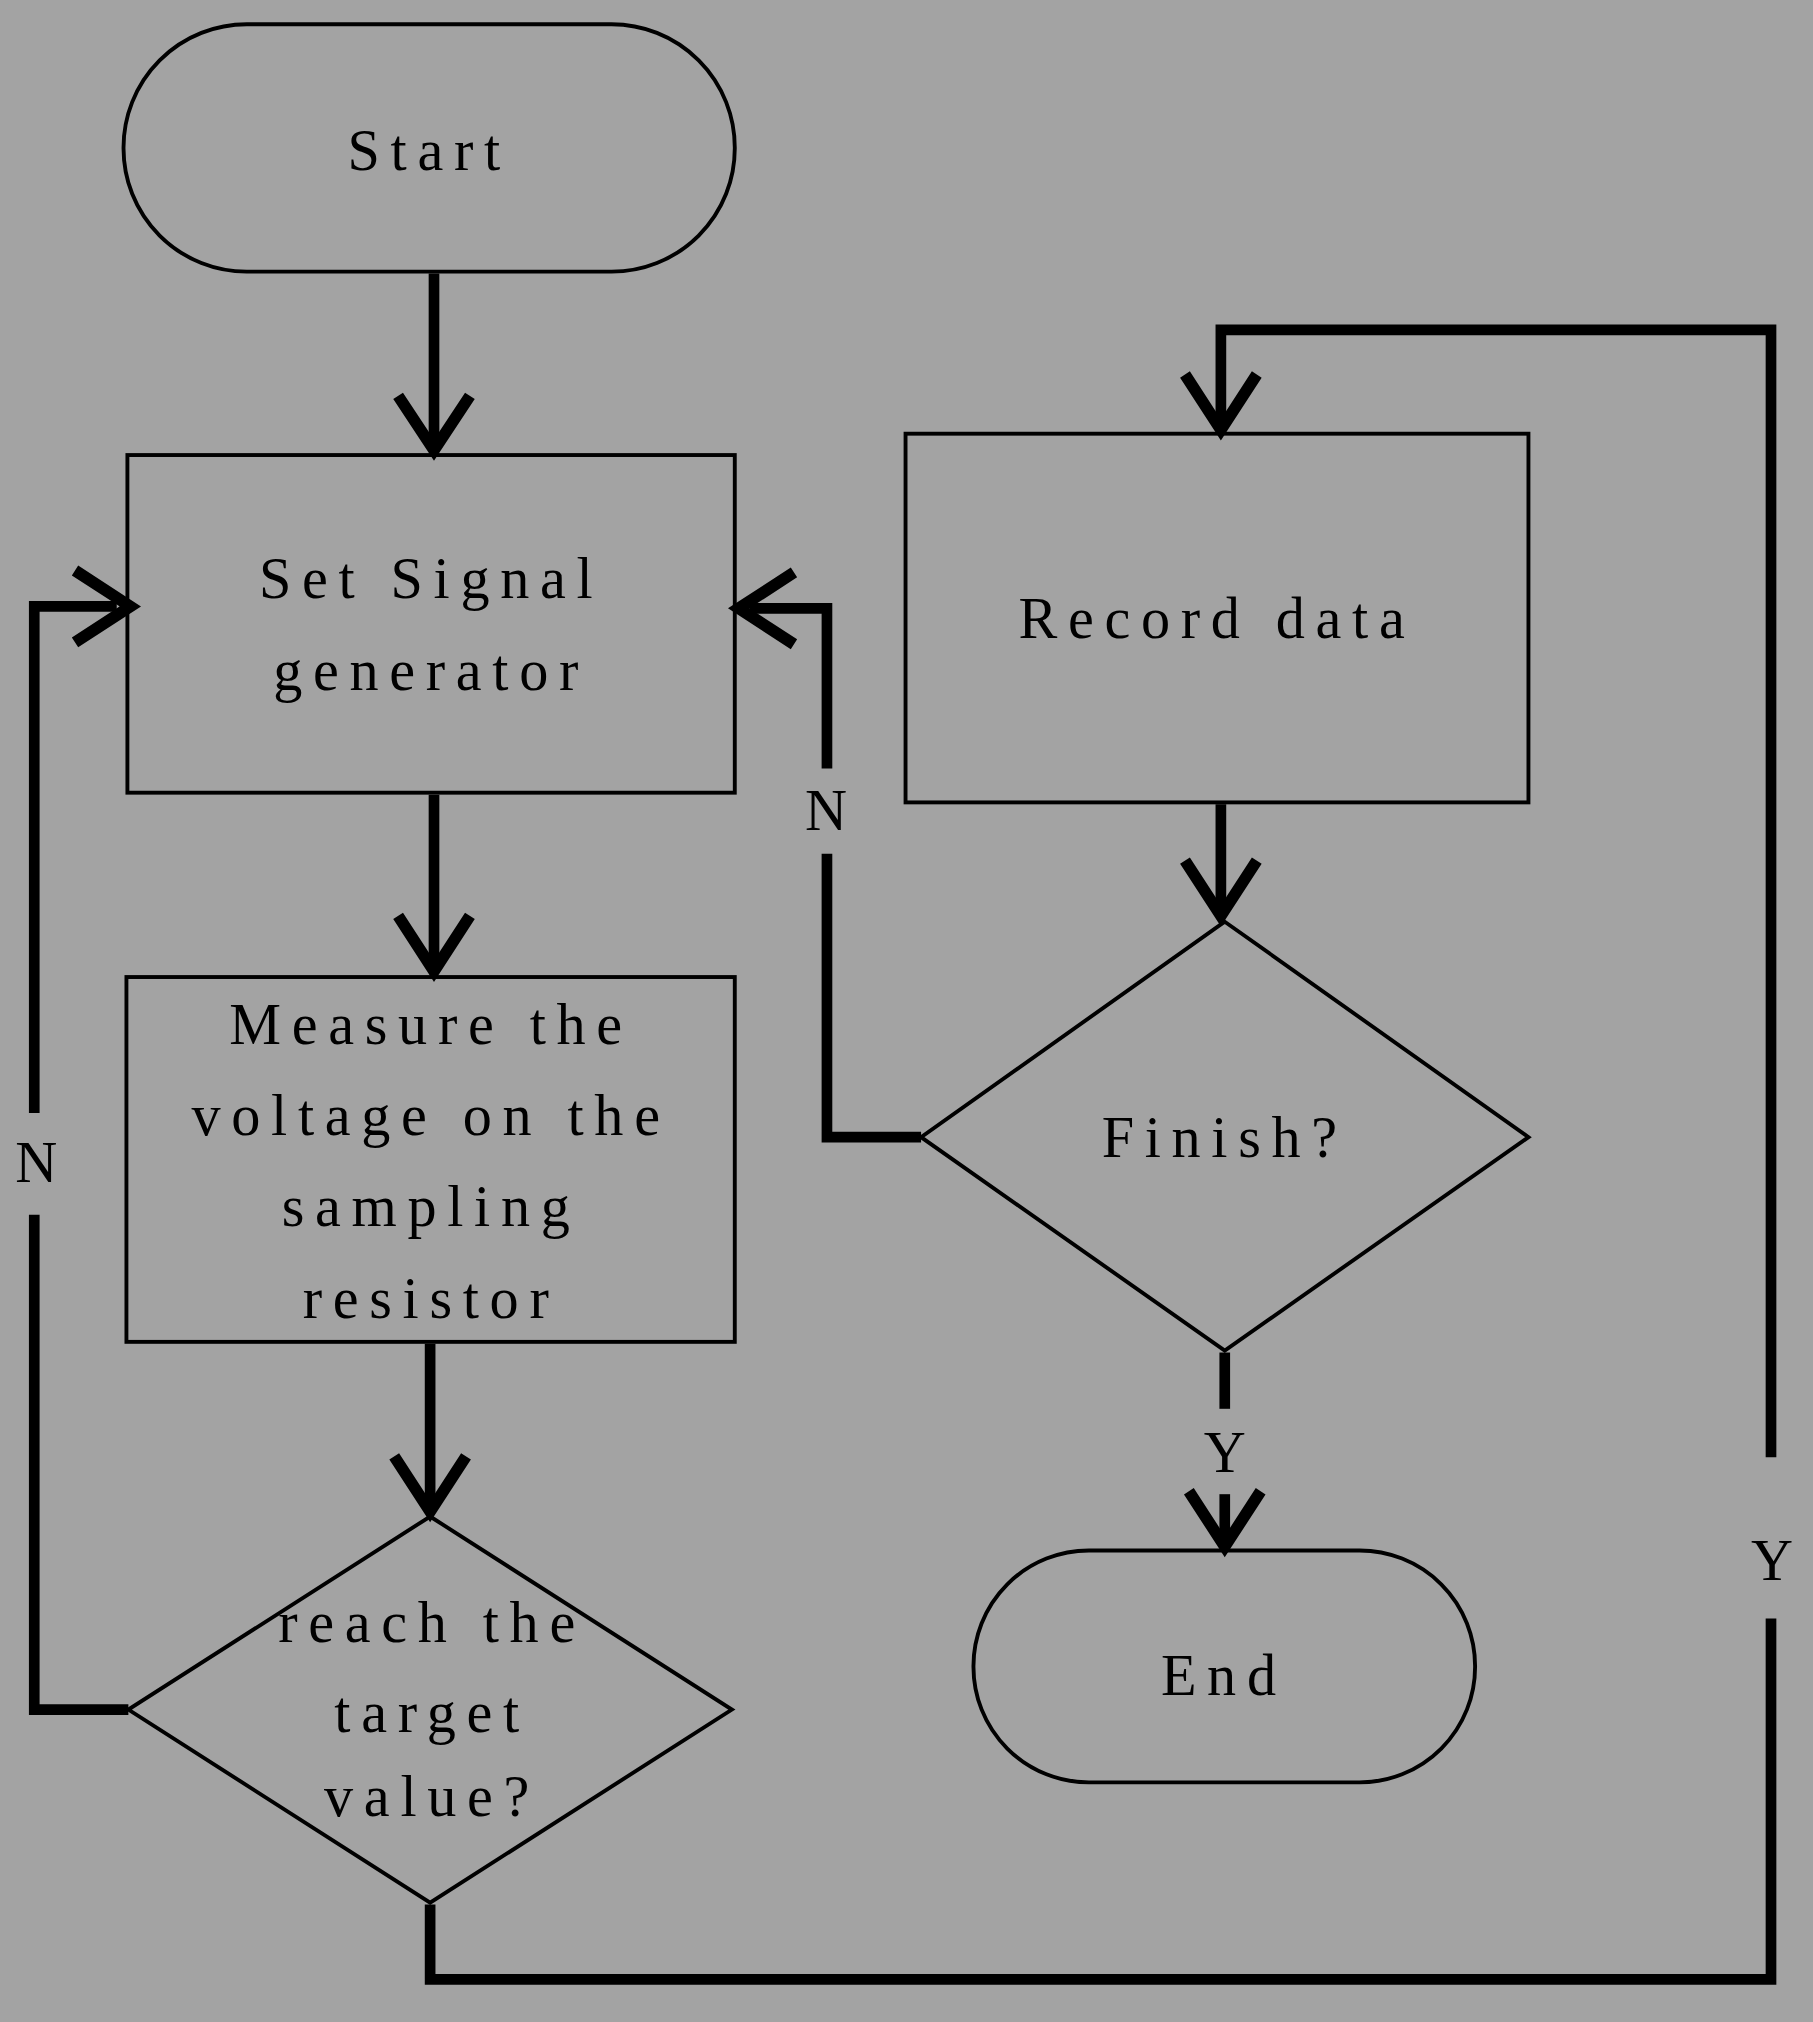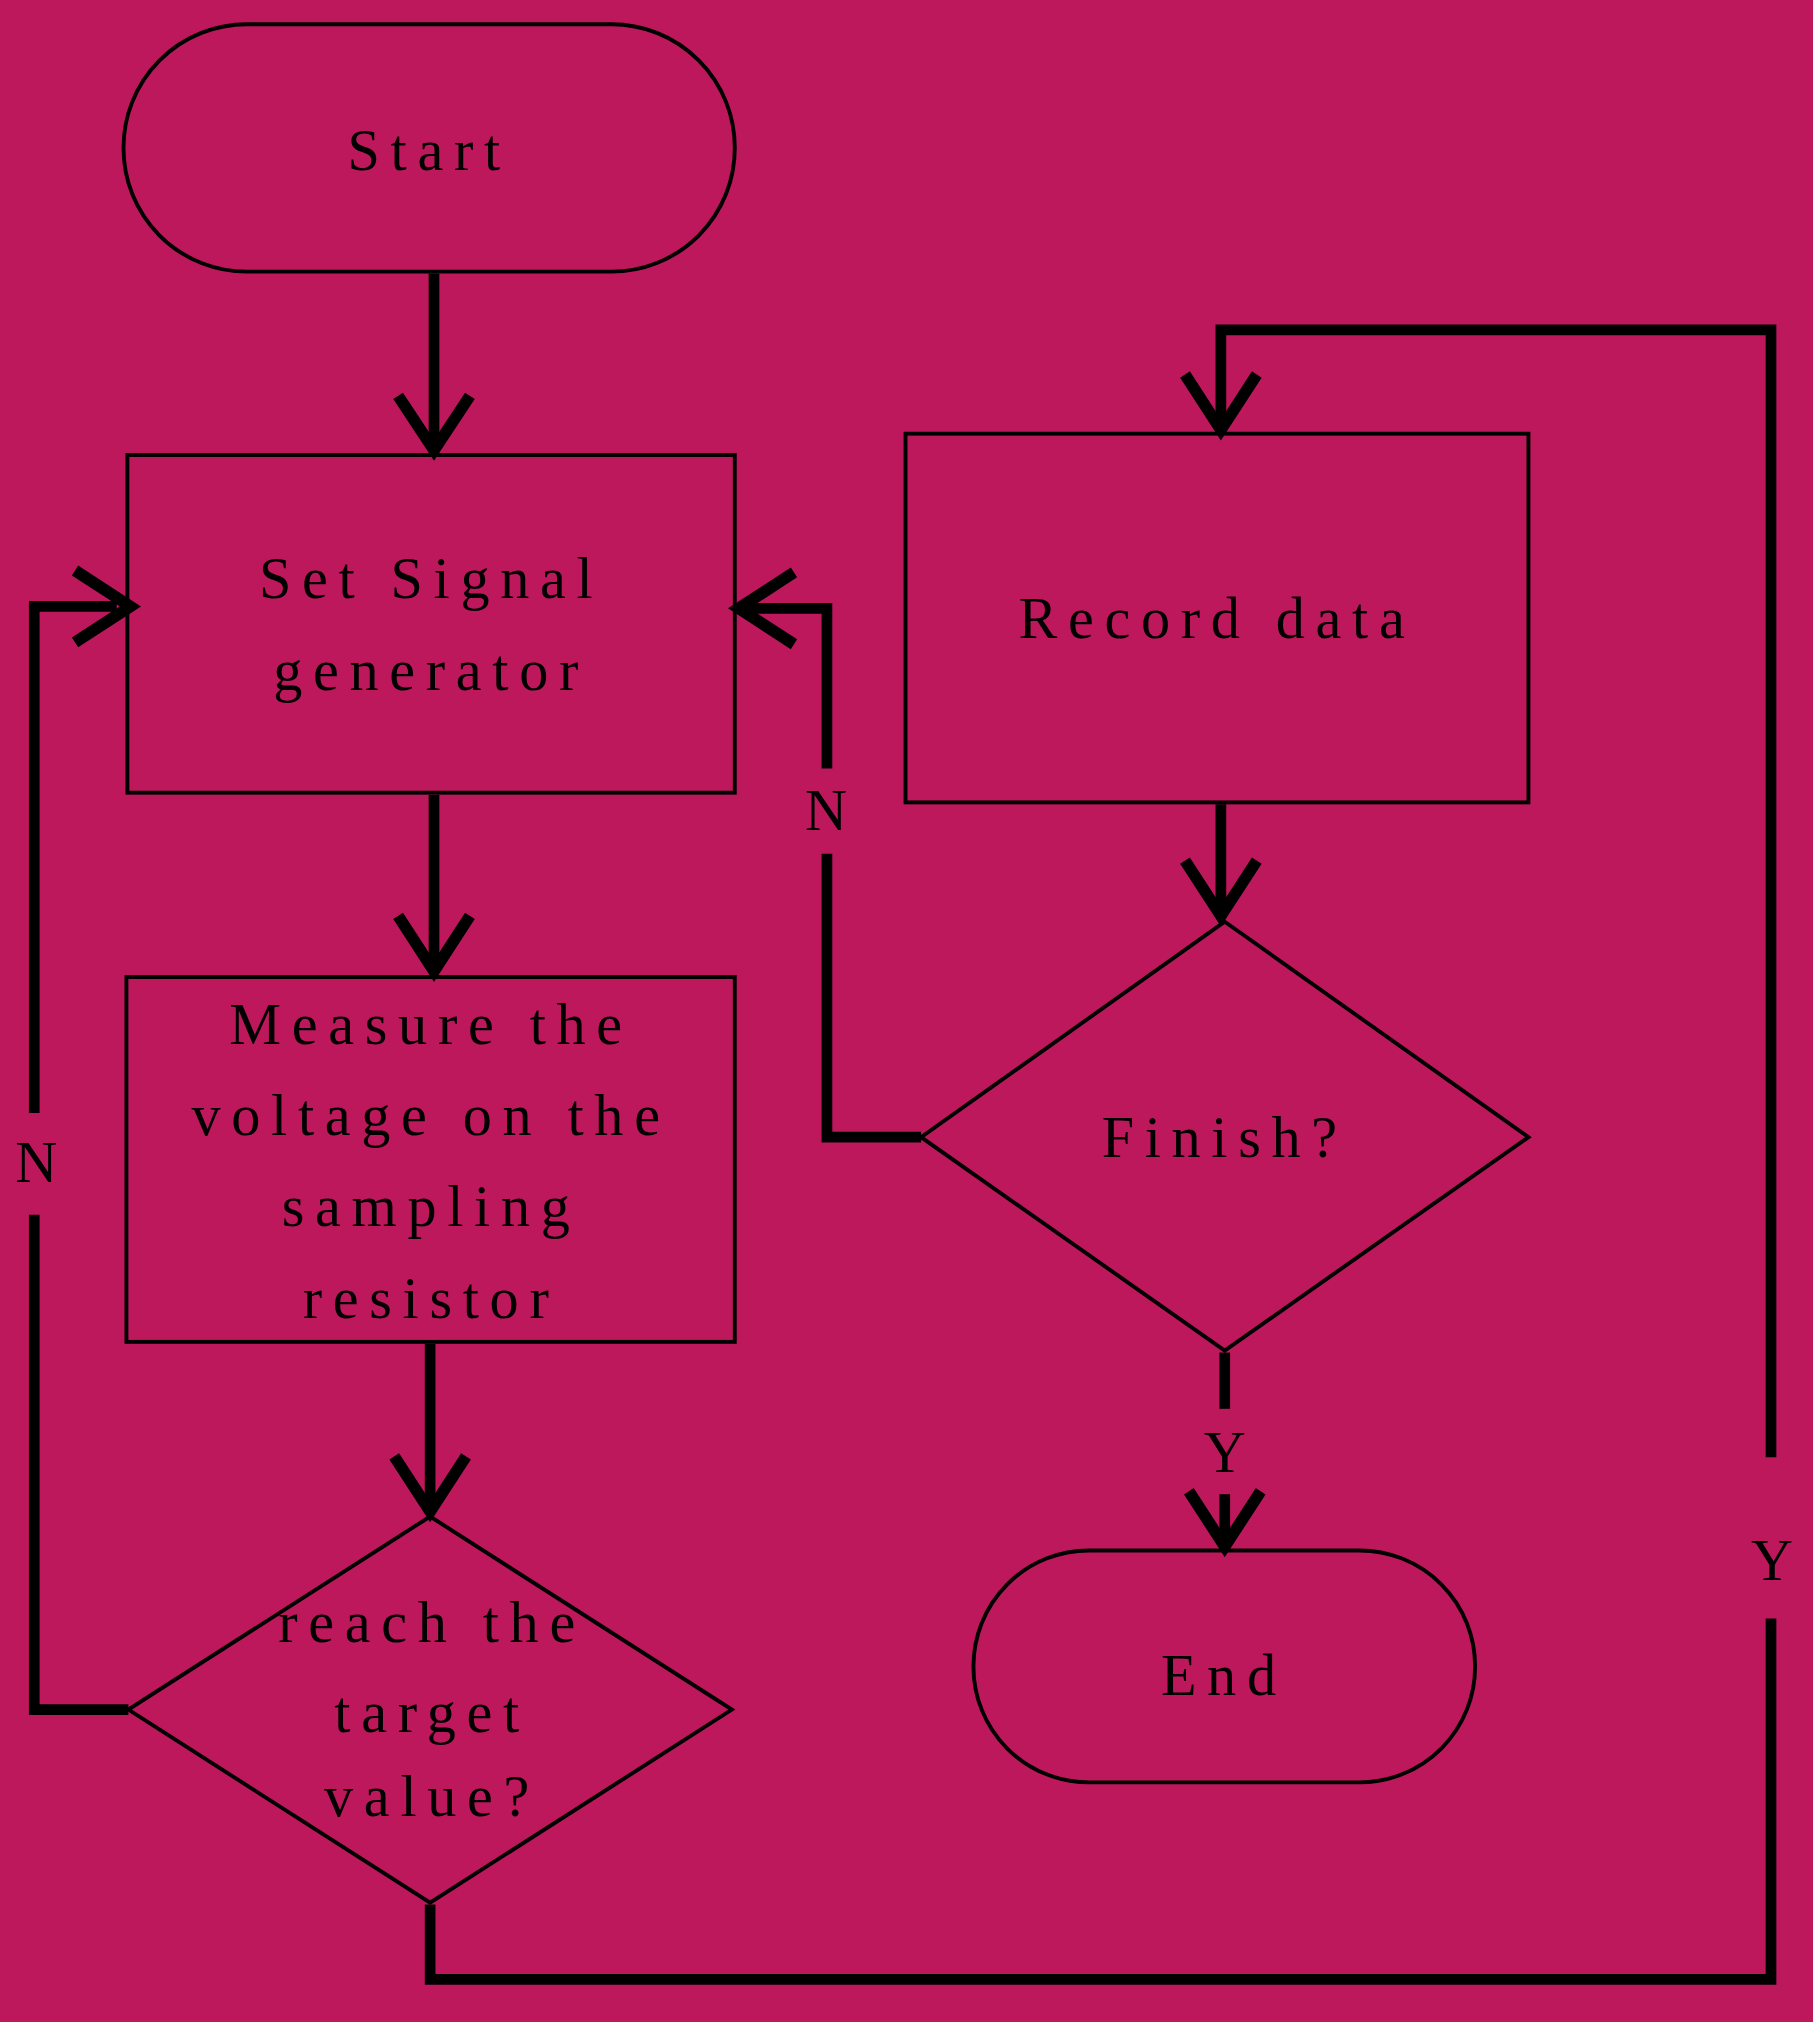--- a/index.html
+++ b/index.html
@@ -4,21 +4,21 @@
 <style>
   html, body {
     margin: 0;
     padding: 0;
     background: #ffffff;
   }
   .page {
     position: relative;
     width: 1814px;
     height: 2022px;
-    background: #be185d;
+    background: #a3a3a3;
   }
   svg {
     display: block;
   }
   .shape {
     fill: none;
     stroke: #000000;
     stroke-width: 4;
   }
   .edge {

